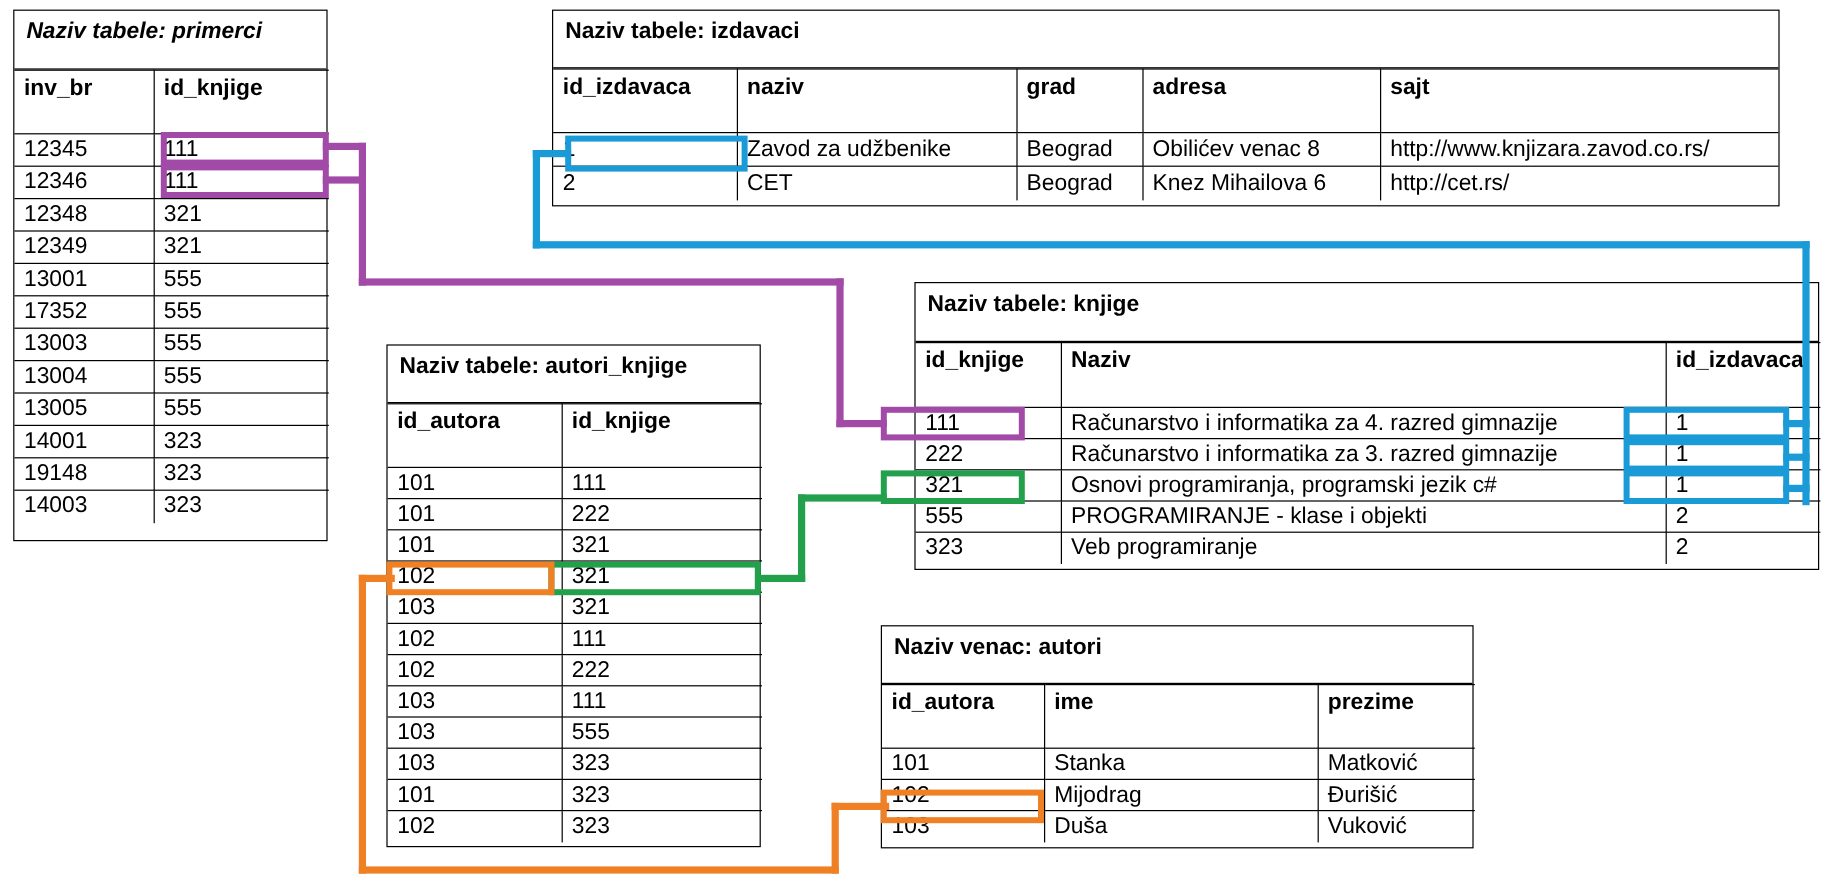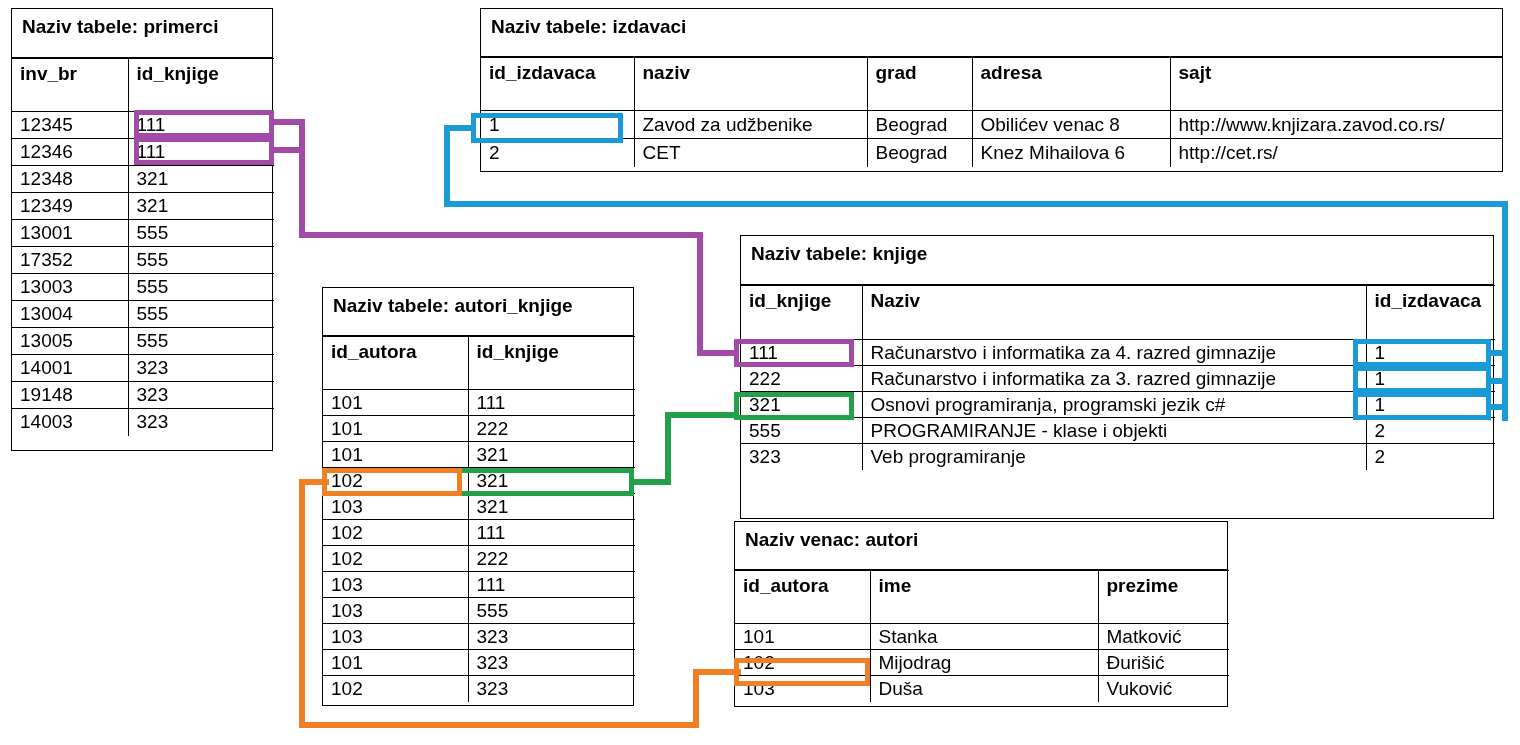--- a/index.html
+++ b/index.html
@@ -32,21 +32,21 @@
   .hl-blue{border:5px solid #1a9ad6;}
   .hl-green{border:5px solid #22a04c;}
   .hl-orange{border:5px solid #ef8023;}
 </style>
 </head>
 <body>
 
 <div class="canvas">
 
   <div class="tbl" style="left:11px;top:8px;width:262px;height:443px;">
-    <div class="ttl" style="height:49px;">Naziv tabele: primerci</div>
+    <div class="ttl" style="height:49px;font-style:italic;">Naziv tabele: primerci</div>
     <table>
       <colgroup>
           <col style="width:116px">
           <col style="width:146px">
         </colgroup>
       <tbody>
           <tr>
         <th style="height:53px;">inv_br</th>
         <th>id_knjige</th>
       </tr>
@@ -95,21 +95,21 @@
             <td>323</td>
           </tr>
       <tr>
             <td style="height:27px">14003</td>
             <td>323</td>
           </tr>
     </tbody>
       </table>
   </div>
 
-  <div class="tbl" style="left:480px;top:8px;width:1023px;height:164px;">
+  <div class="tbl" style="left:460px;top:8px;width:1023px;height:164px;">
     <div class="ttl" style="height:48px;">Naziv tabele: izdavaci</div>
     <table>
       <colgroup>
           <col style="width:153px">
           <col style="width:233px">
           <col style="width:105px">
           <col style="width:198px">
           <col style="width:332px">
         </colgroup>
       <tbody>
@@ -131,21 +131,21 @@
         <td style="height:28px">2</td>
         <td>CET</td>
         <td>Beograd</td>
         <td>Knez Mihailova 6</td>
         <td>http://cet.rs/</td>
       </tr>
     </tbody>
       </table>
   </div>
 
-  <div class="tbl" style="left:740px;top:235px;width:754px;height:284px;">
+  <div class="tbl" style="left:762px;top:235px;width:754px;height:240px;">
     <div class="ttl" style="height:49px;">Naziv tabele: knjige</div>
     <table>
       <colgroup>
           <col style="width:121px">
           <col style="width:504px">
           <col style="width:129px">
         </colgroup>
       <tbody>
           <tr>
         <th style="height:54px">id_knjige</th>

